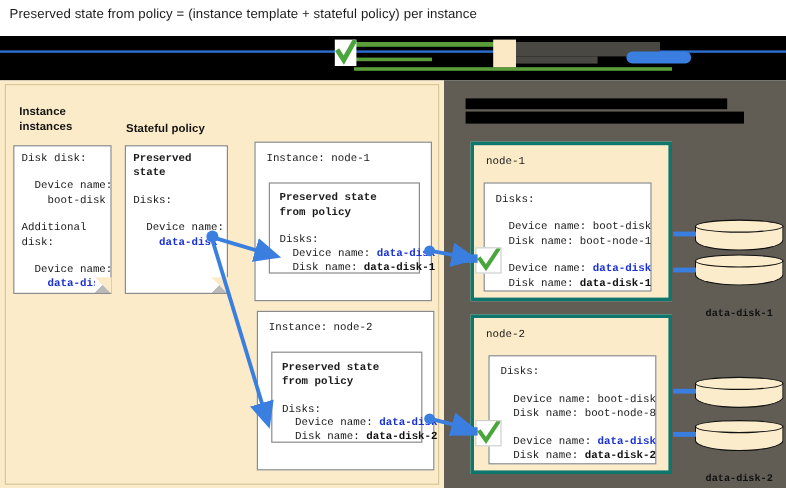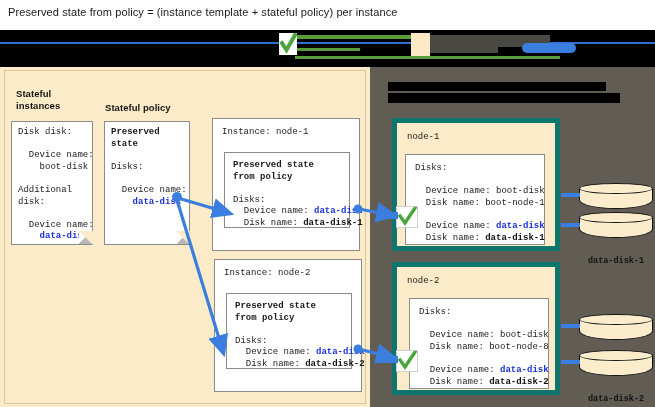--- a/index.html
+++ b/index.html
@@ -78,21 +78,21 @@
 
   
   .rect{
     position:absolute;background:#ffffff;
     border:1px solid #8b8b8b;box-sizing:border-box;
   }
 
   
   .nodecard{
     position:absolute;background:#fcebc8;
-    border:5px solid #0f766e;box-sizing:border-box;
+    border:3px solid #0f766e;box-sizing:border-box;
   }
 
   
   .disk{
     position:absolute;width:74px;height:26px;
   }
   .disk .body{
     position:absolute;left:0;top:5px;width:74px;height:21px;
     background:#fbeccb;border:1.6px solid #111;border-radius:0 0 37px 37px/0 0 9px 9px;
     box-sizing:border-box;border-top:none;
@@ -139,21 +139,21 @@
           <path d="M3 10 L7.5 17 L16 2" stroke="#4aa63c" stroke-width="4" fill="none" stroke-linecap="square"></path>
         </svg>
     </div>
   </div>
 
   <div class="panel-left">
     <div class="inner"></div>
   </div>
 
   <div class="colhead" style="left:16px;top:88px;">
-    <div>Stateful</div>
+    <div>Instance</div>
     <div>instances</div>
   </div>
   <div class="colhead" style="left:105px;top:102px;">
     <div>Stateful policy</div>
   </div>
 
   <div class="note" style="left:11px;top:121px;width:82px;height:124px;">
     <div class="mono" style="position:absolute;left:6px;top:5px;"><span>Disk disk:</span>
 <span> </span>
 <span>  Device name:</span>

